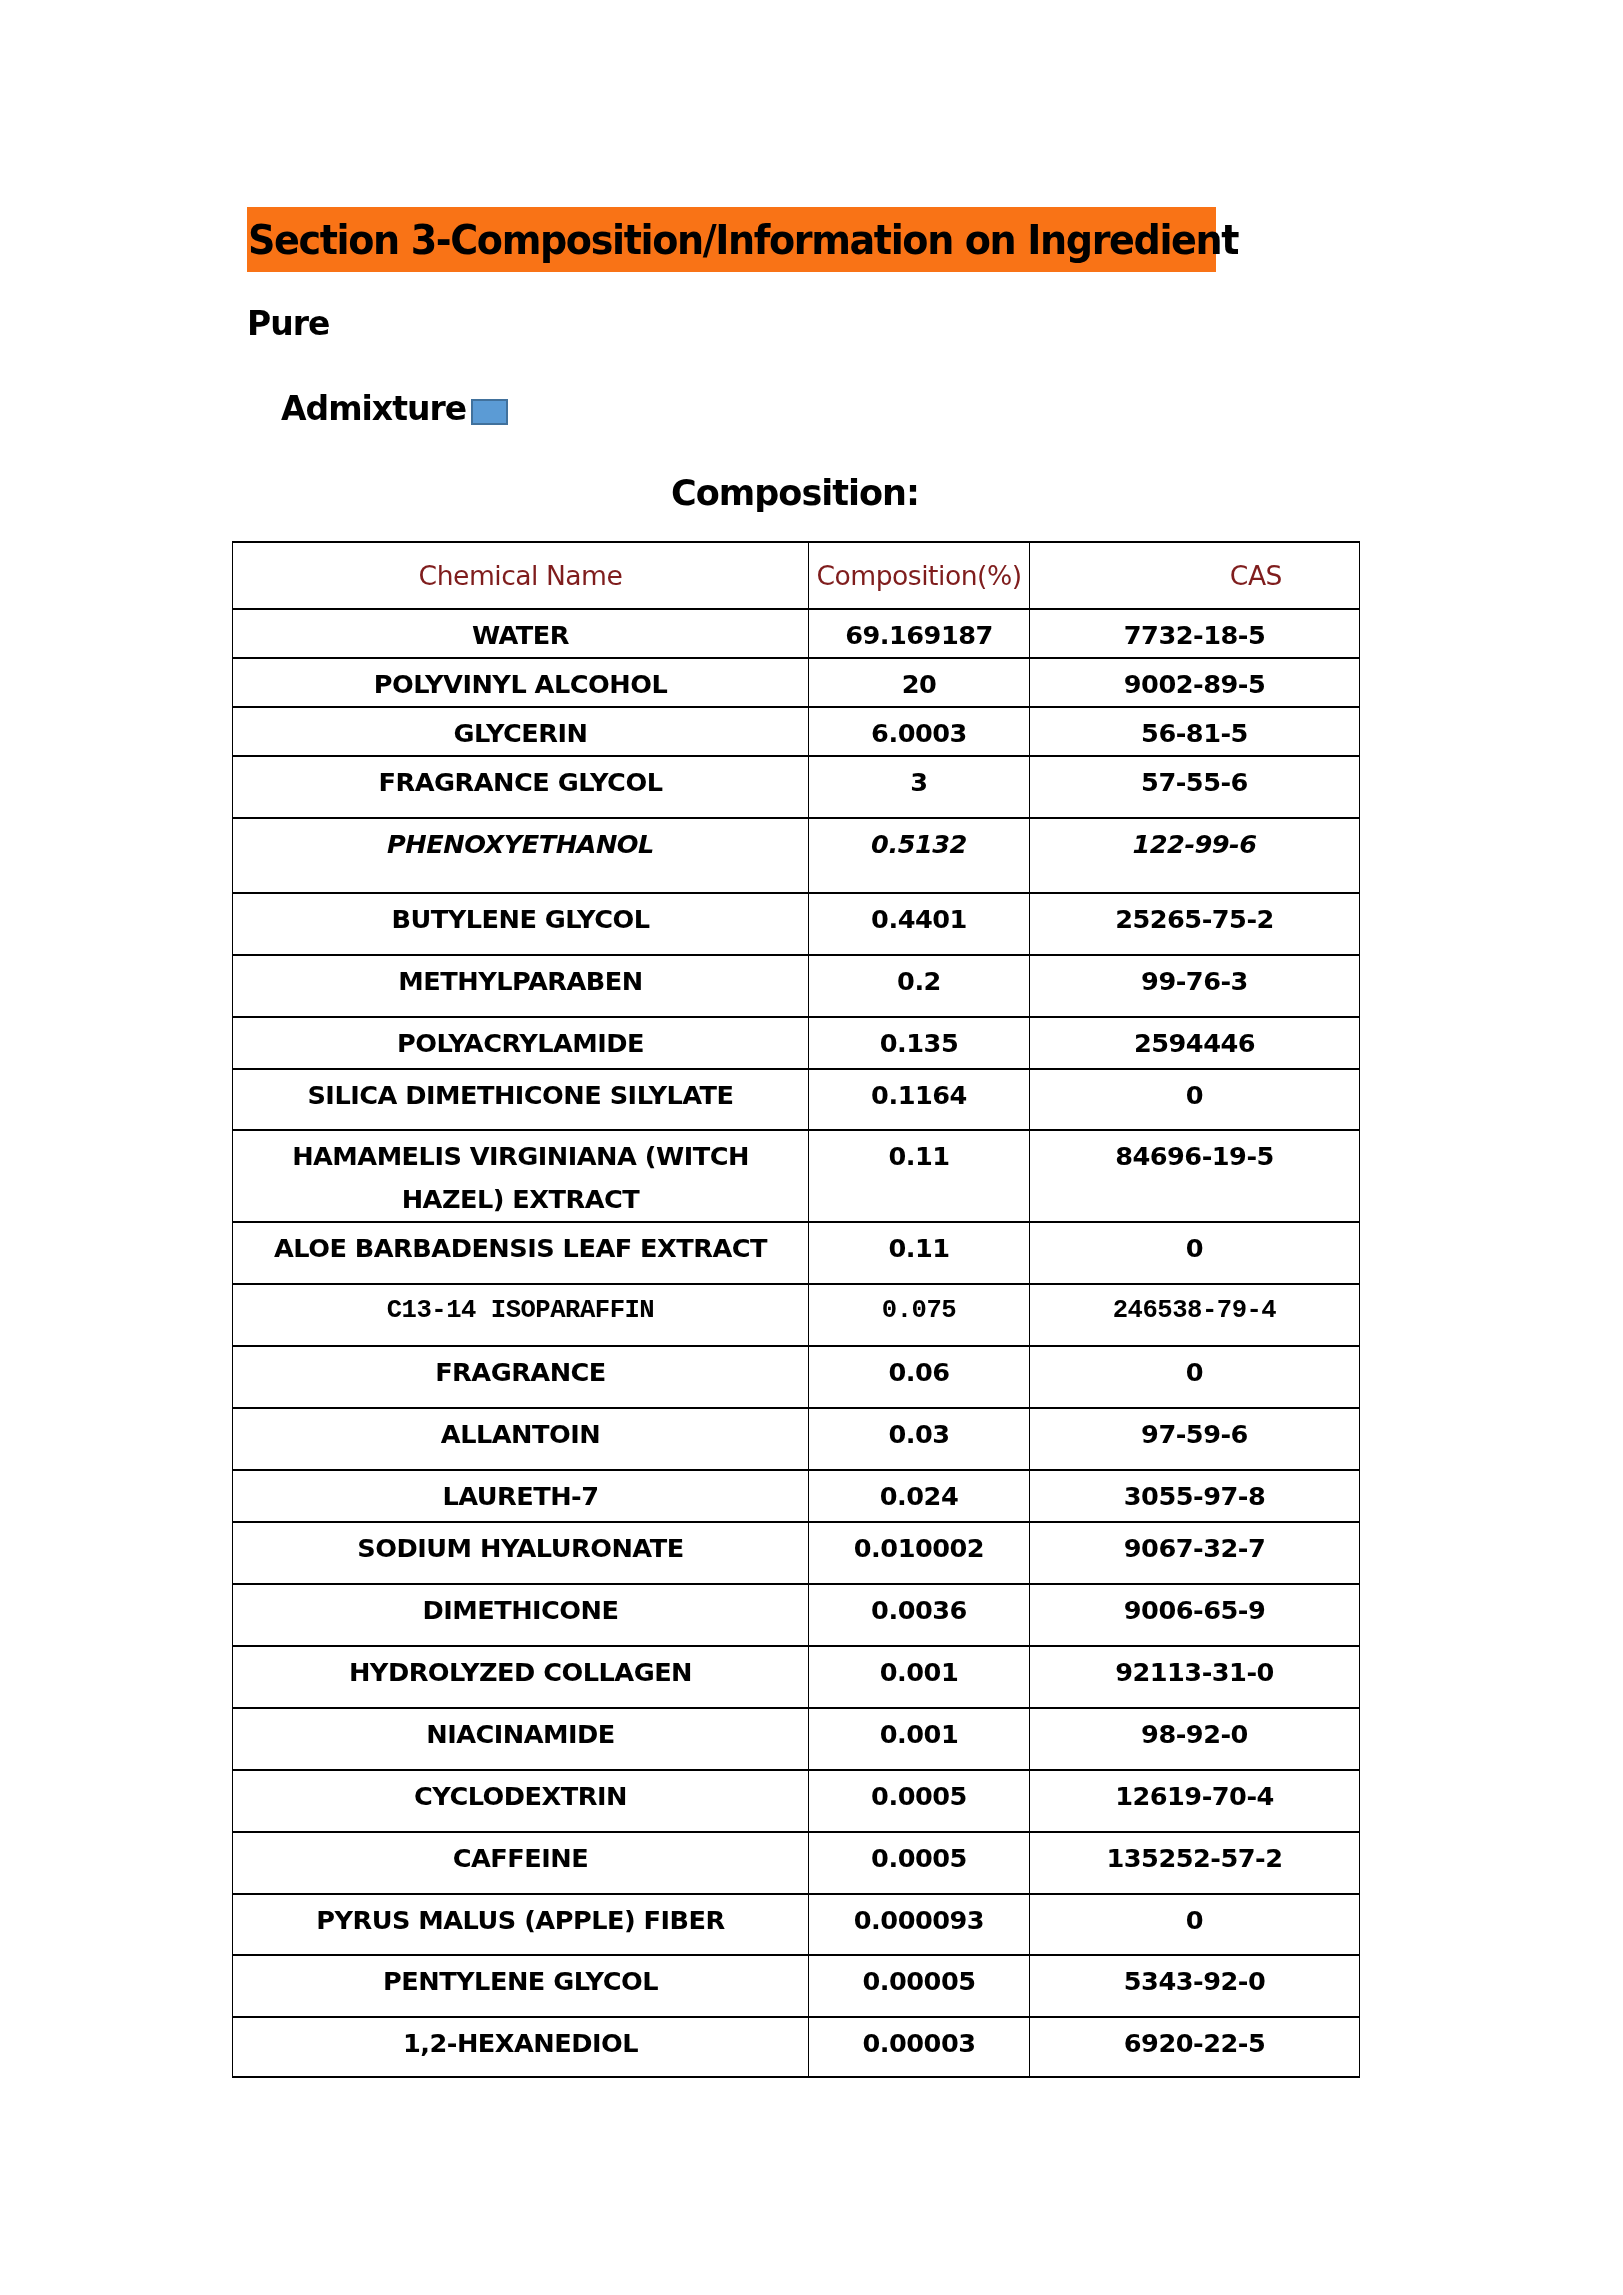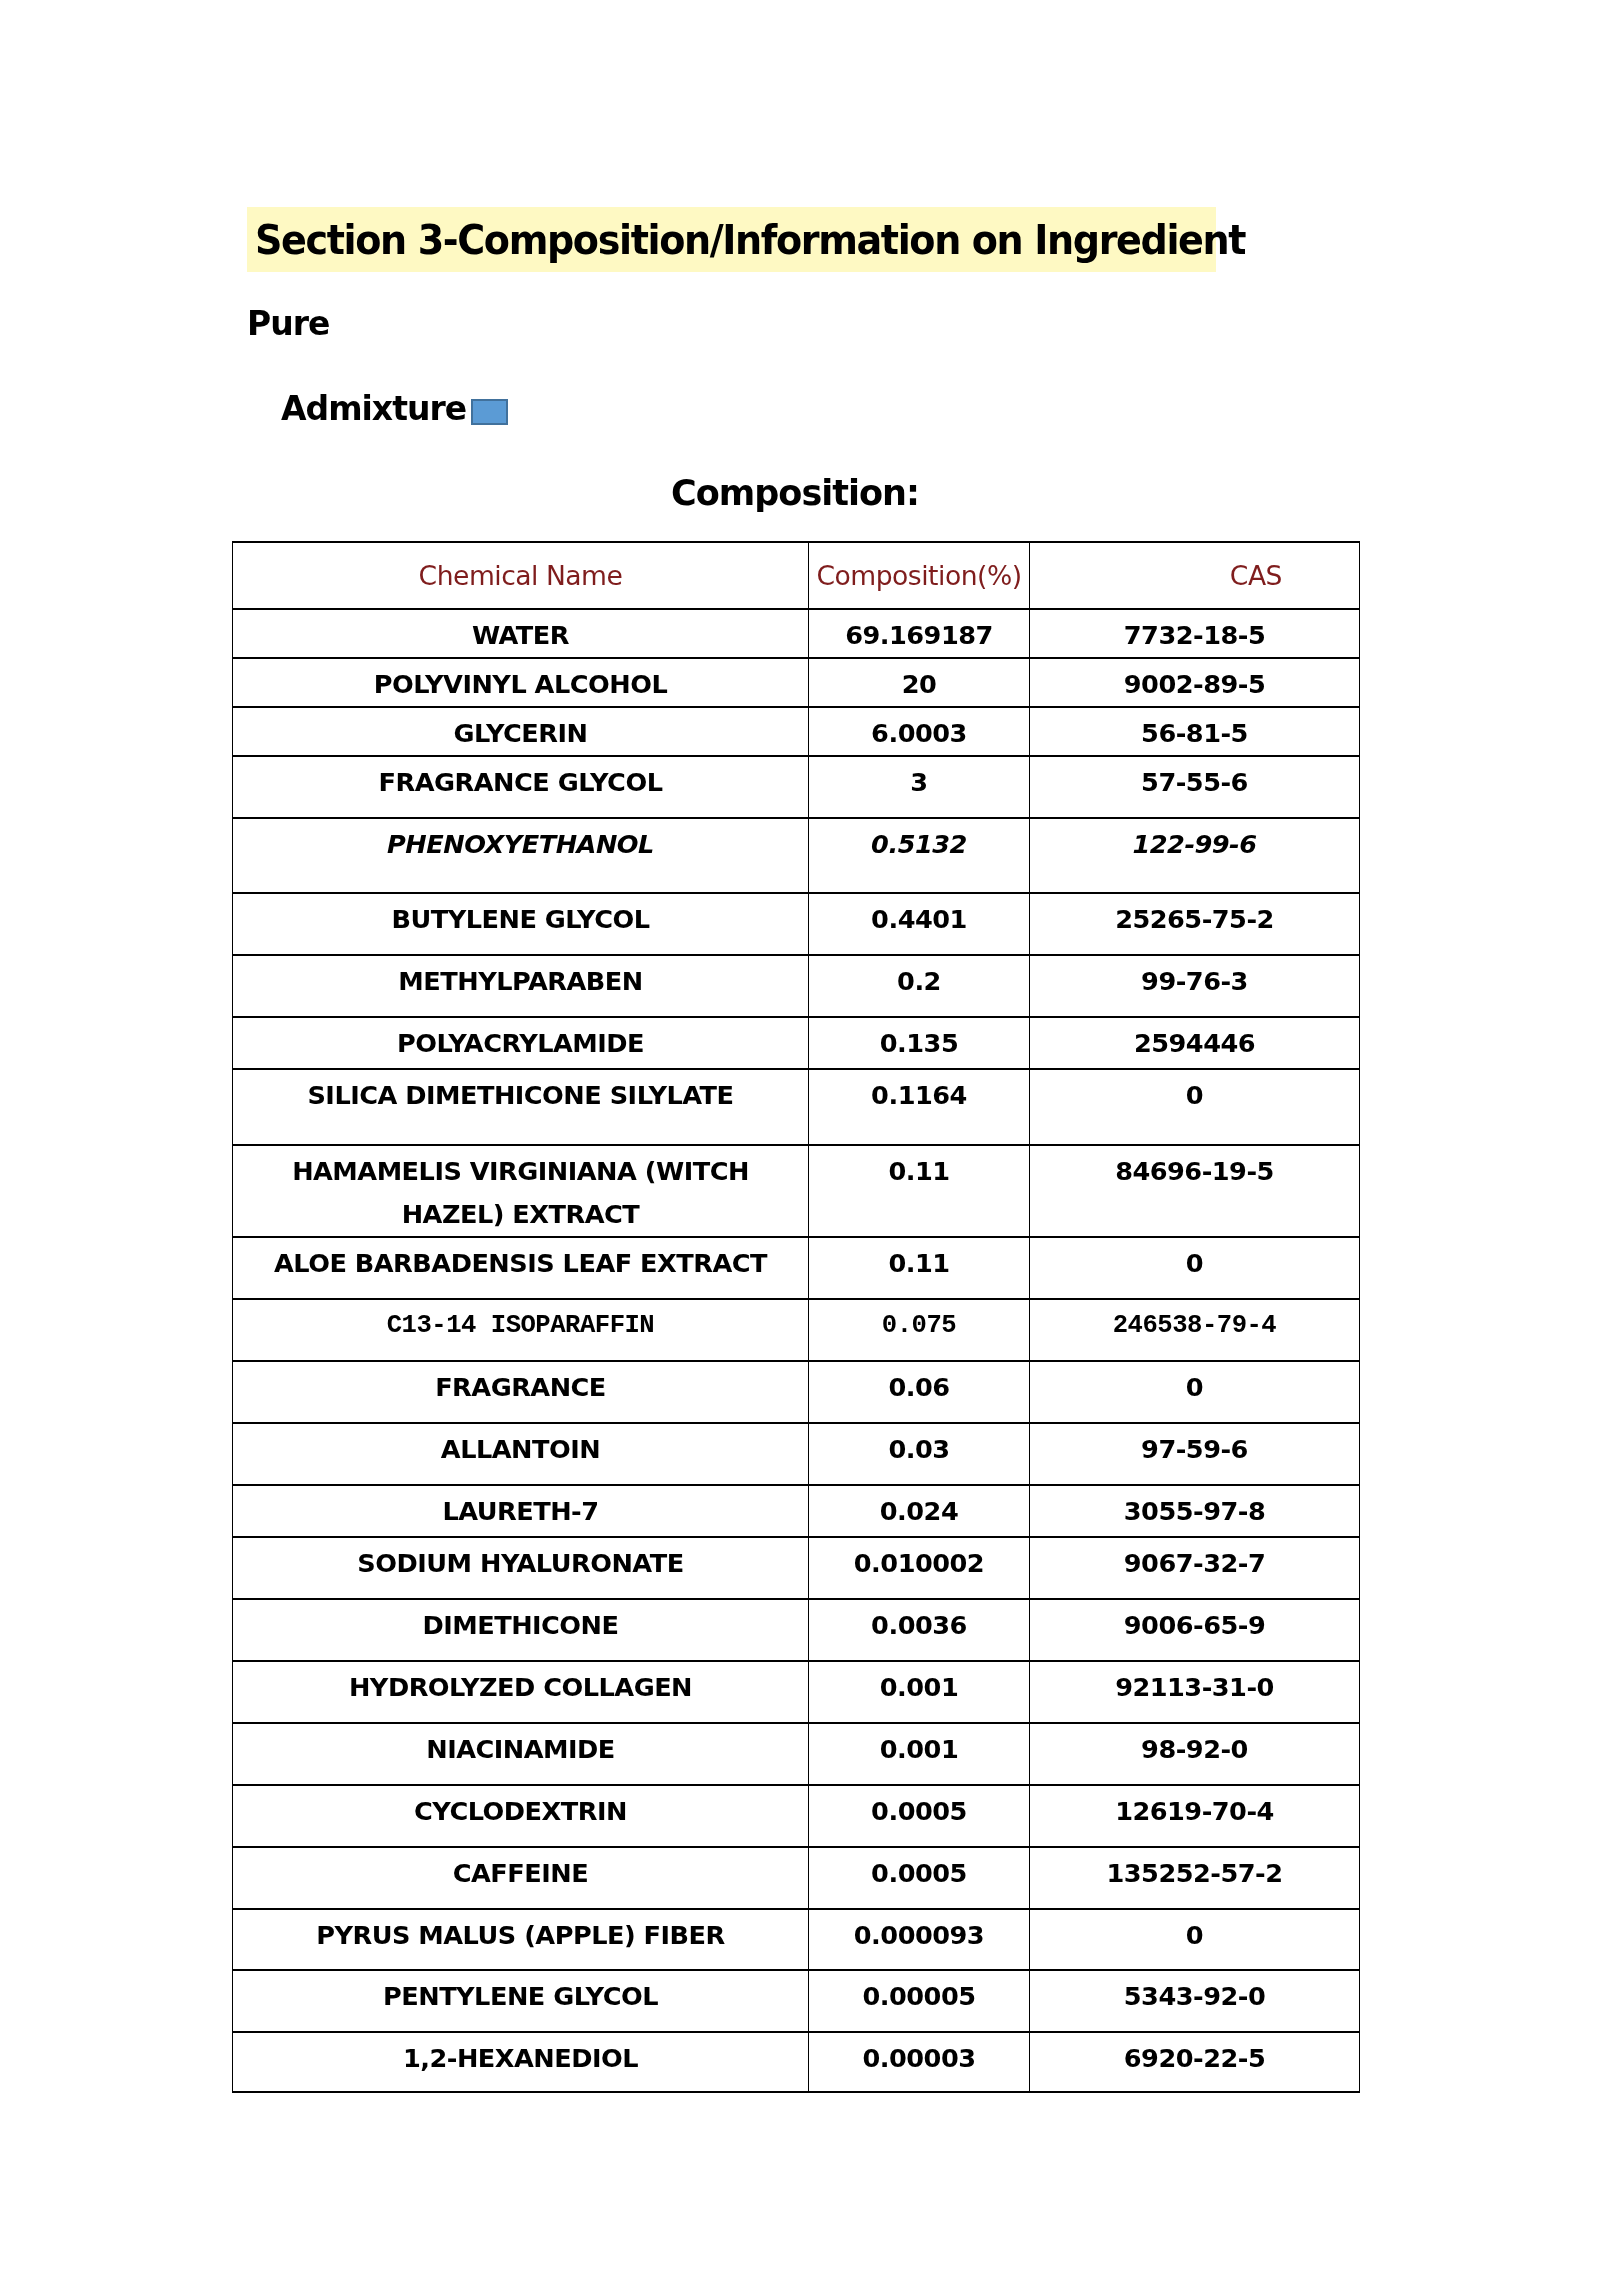--- a/index.html
+++ b/index.html
@@ -21,25 +21,25 @@
     width: 1623px;
     height: 2295px;
     background: #fff;
   }
   .section-heading {
     position: absolute;
     left: 247px;
     top: 207px;
     width: 969px;
     height: 65px;
-    background: #fef9c3;
+    background: #f97316;
     display: flex;
     align-items: center;
     box-sizing: border-box;
-    padding-left: 8px;
+    padding-left: 1px;
   }
   .section-heading span {
     font-size: 41px;
     font-weight: bold;
     letter-spacing: -1.5px;
     white-space: nowrap;
     font-family: "DejaVu Sans", sans-serif;
     transform: scaleX(0.93);
     transform-origin: left center;
     display: inline-block;
@@ -190,21 +190,21 @@
         <tr style="height: 62px;">
           <td class="name">METHYLPARABEN</td>
           <td>0.2</td>
           <td>99-76-3</td>
         </tr>
         <tr style="height: 52px;">
           <td class="name">POLYACRYLAMIDE</td>
           <td>0.135</td>
           <td>2594446</td>
         </tr>
-        <tr style="height: 76px; border-radius: 11px;">
+        <tr style="height: 61px; border-radius: 11px;">
           <td class="name">SILICA DIMETHICONE SILYLATE</td>
           <td>0.1164</td>
           <td>0</td>
         </tr>
         <tr style="height: 87px;">
           <td class="name">HAMAMELIS VIRGINIANA (WITCH HAZEL) EXTRACT</td>
           <td>0.11</td>
           <td>84696-19-5</td>
         </tr>
         <tr style="height: 62px;">

